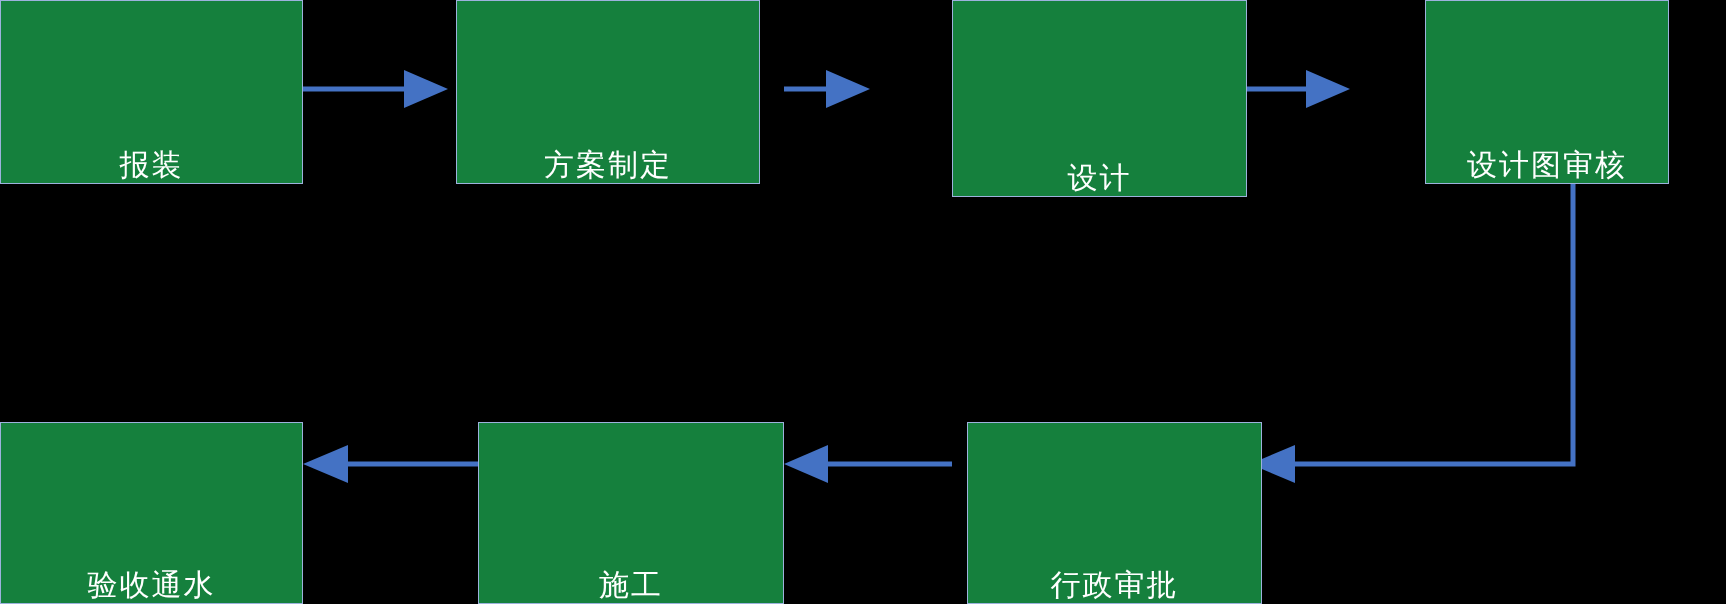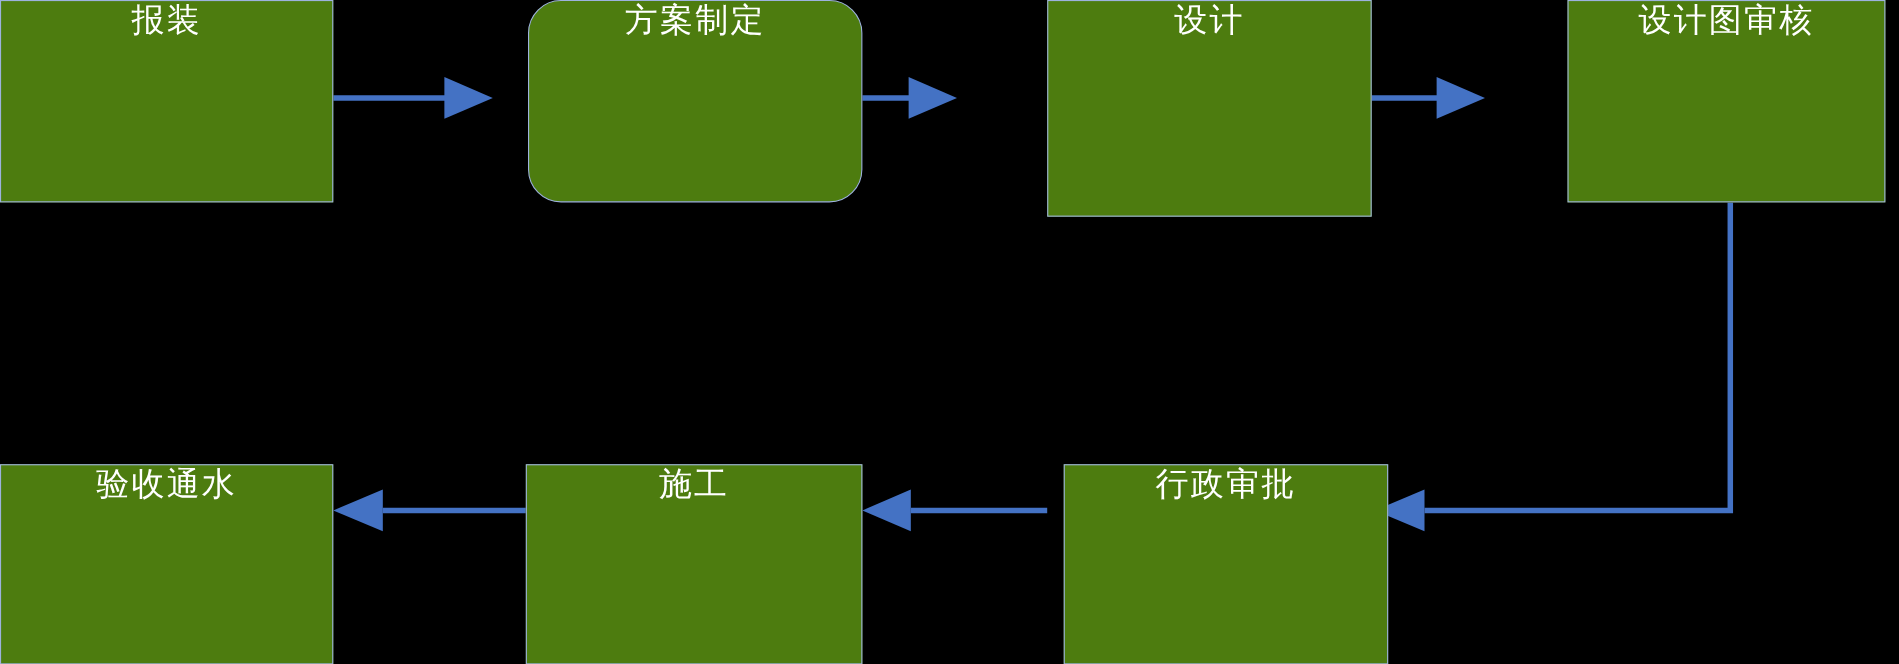--- a/index.html
+++ b/index.html
@@ -12,24 +12,24 @@
     position: relative;
     width: 1726px;
     height: 604px;
     background: #000000;
     overflow: hidden;
     font-family: "DejaVu Sans", "Liberation Sans", sans-serif;
   }
   .node {
     position: absolute;
     box-sizing: border-box;
-    background: #4d7c0f;
+    background: #15803d;
     border: 1px solid #9DB2DD;
     display: flex;
-    align-items: flex-start;
+    align-items: flex-end;
     justify-content: center;
   }
   .node-label {
     color: #FFFFFF;
     font-size: 30px;
     line-height: 1.2;
     letter-spacing: 2px;
     white-space: nowrap;
     font-weight: 400;
   }
@@ -78,29 +78,29 @@
     <g>
       <line x1="478" y1="464" x2="348" y2="464" stroke="#4472C4" stroke-width="5"></line>
       <polygon points="348,445 303,464 348,483" fill="#4472C4"></polygon>
     </g>
   </svg>
 
   <div class="node" style="left:0px; top:0px; width:303px; height:184px;">
     <span class="node-label">报装</span>
   </div>
 
-  <div class="node" style="left:480px; top:0px; width:304px; height:184px;border-radius:30px;">
+  <div class="node" style="left:456px; top:0px; width:304px; height:184px;">
     <span class="node-label">方案制定</span>
   </div>
 
   <div class="node" style="left:952px; top:0px; width:295px; height:197px;">
     <span class="node-label">设计</span>
   </div>
 
-  <div class="node" style="left:1425px; top:0px; width:289px; height:184px;">
+  <div class="node" style="left:1425px; top:0px; width:244px; height:184px;">
     <span class="node-label">设计图审核</span>
   </div>
 
   <div class="node" style="left:952px; top:422px; width:295px; height:182px;margin-left:15px;">
     <span class="node-label">行政审批</span>
   </div>
 
   <div class="node" style="left:478px; top:422px; width:306px; height:182px;">
     <span class="node-label">施工</span>
   </div>

